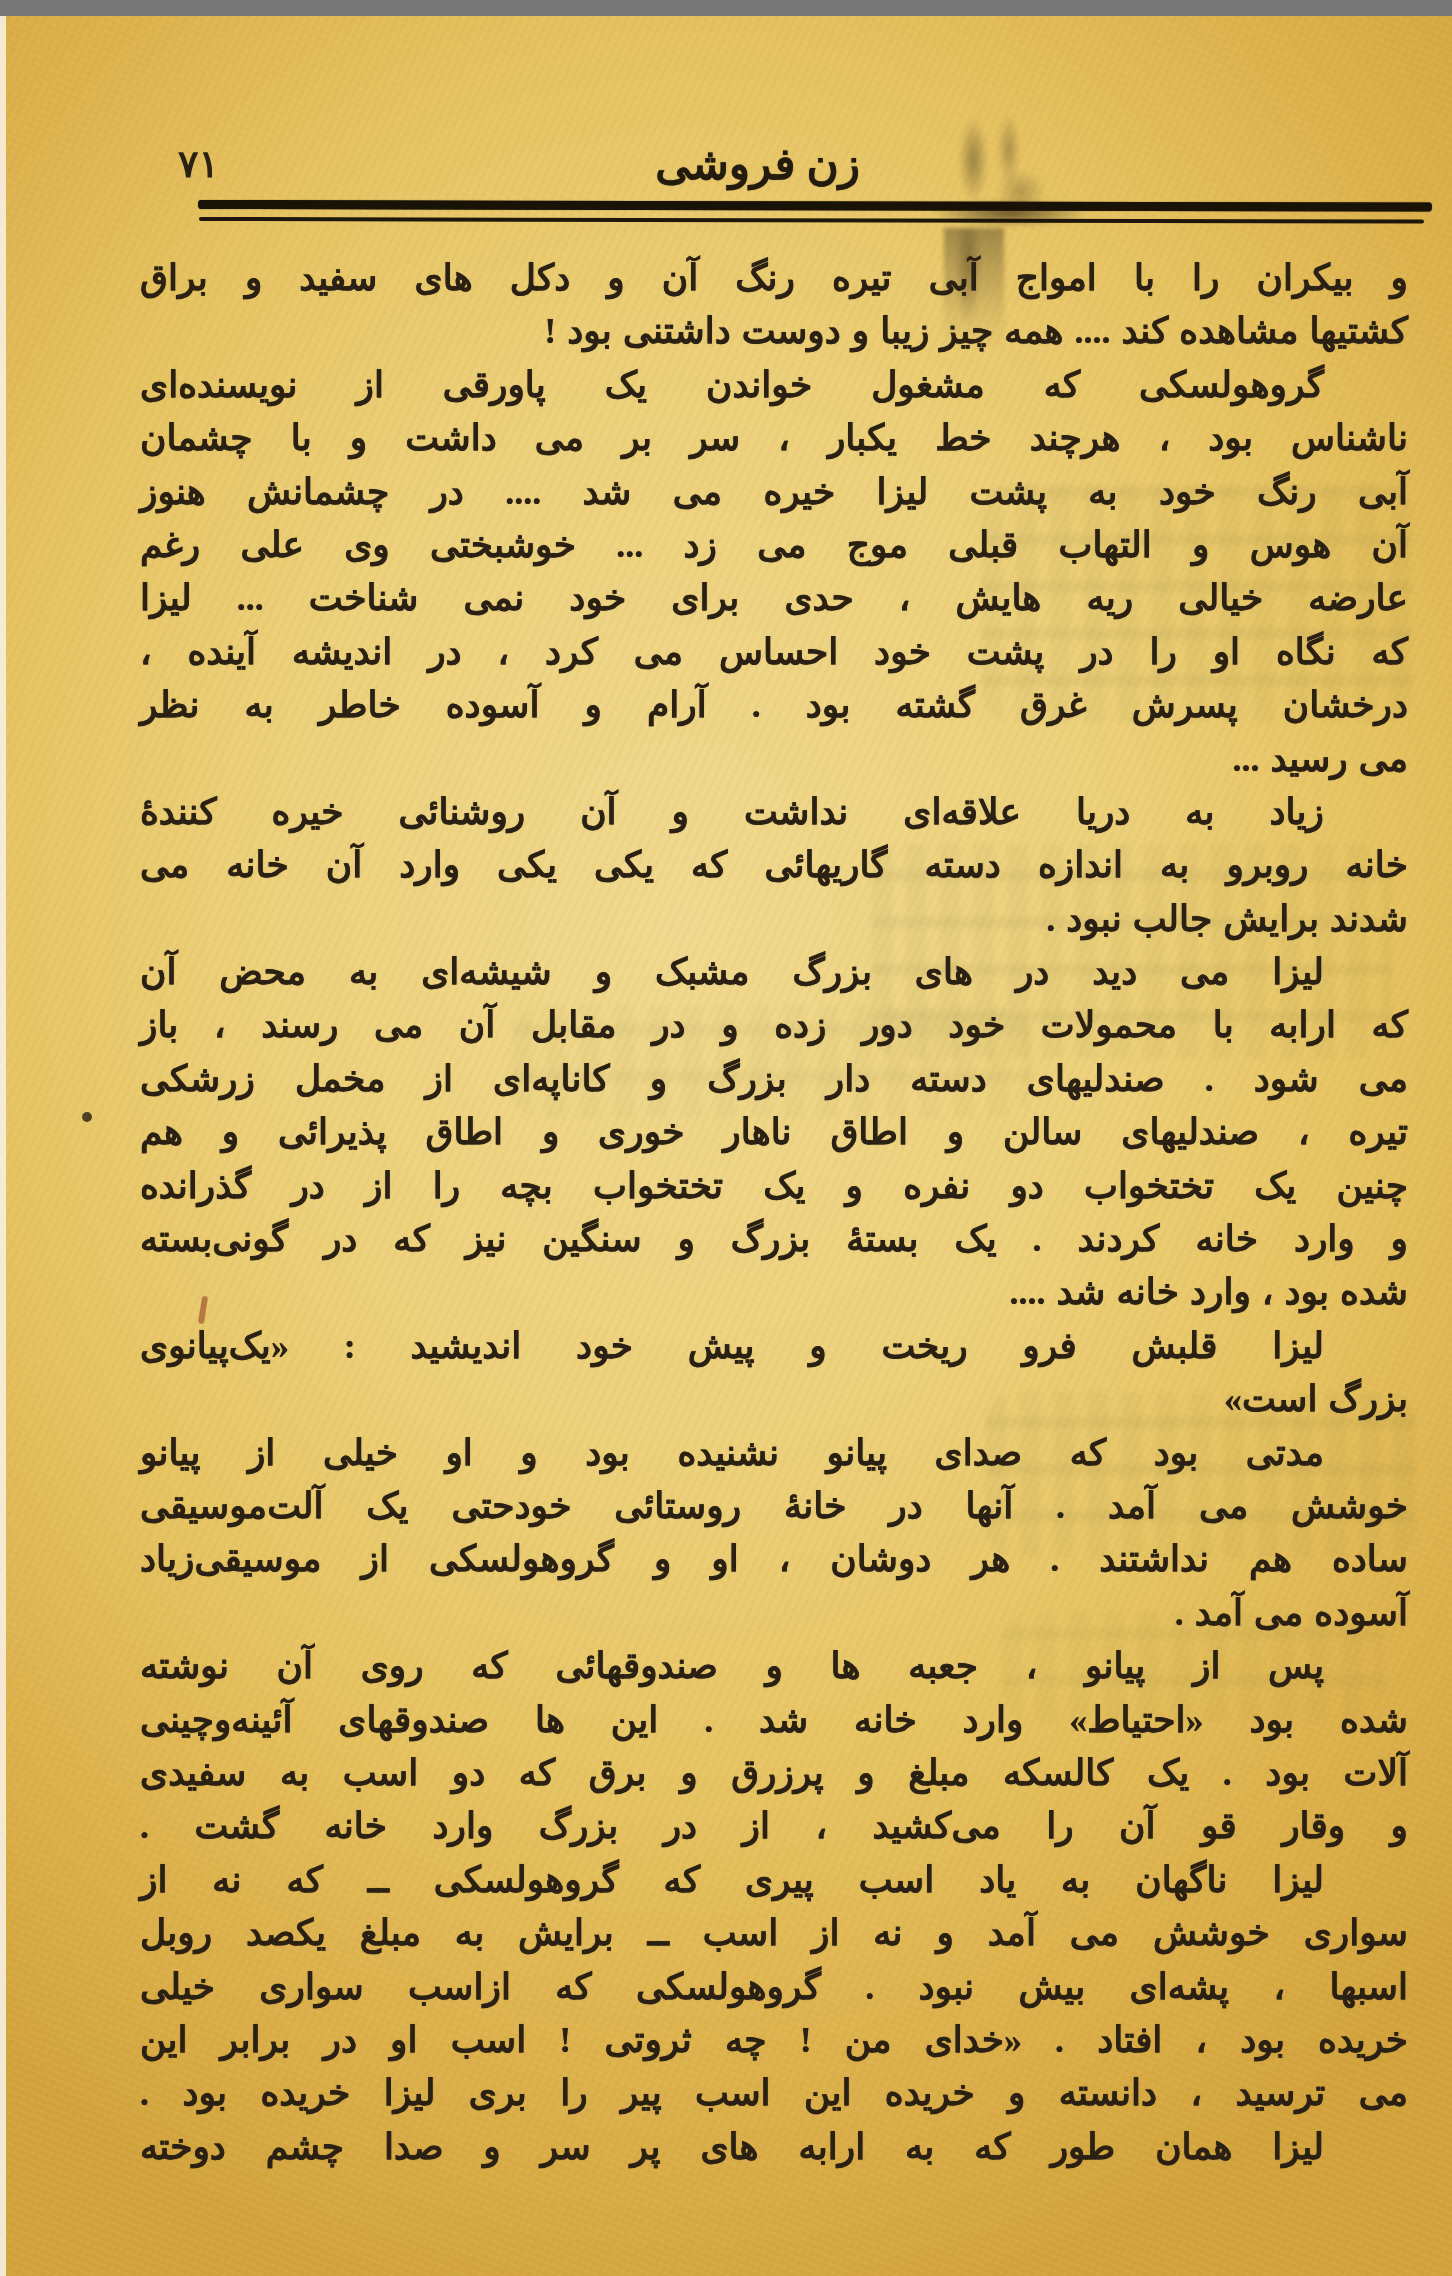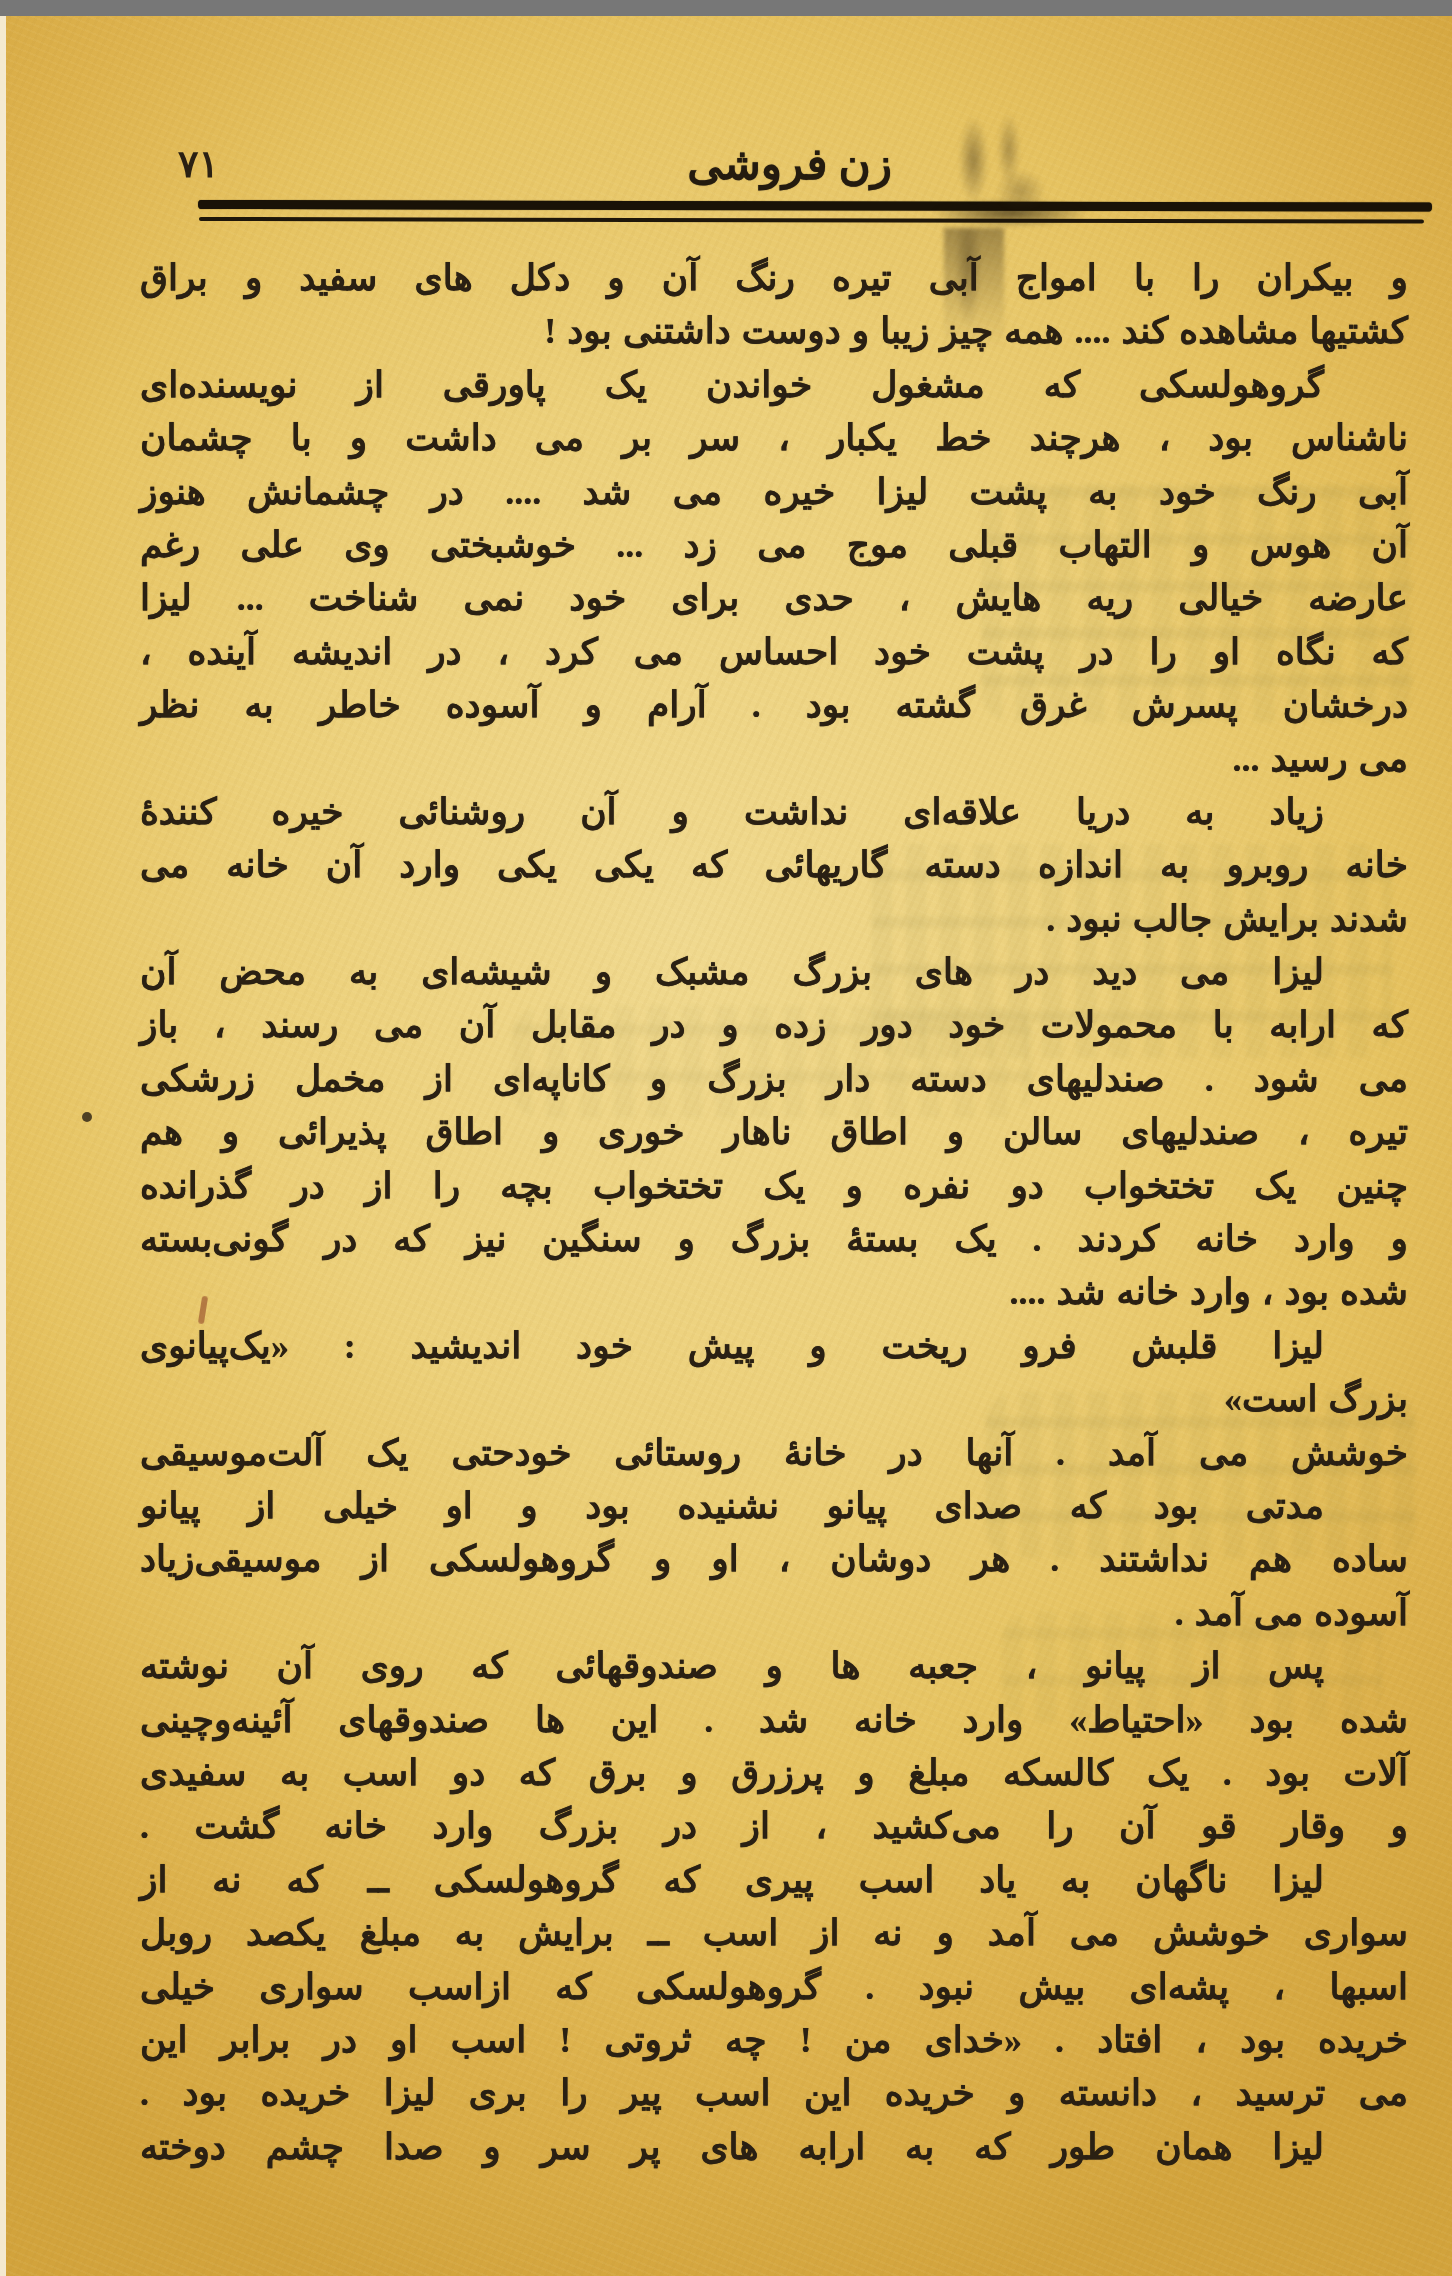--- a/index.html
+++ b/index.html
@@ -25,21 +25,21 @@
   .scan-edge-left{position:absolute;left:0;top:0;bottom:0;width:6px;background:#f6efdc;opacity:.92;}
   .scan-edge-bottom{position:absolute;left:150px;right:0;bottom:0;height:9px;background:#f0e2a9;opacity:.75;}
 
   
   .page-number{
     position:absolute;top:126px;left:178px;
     font-size:38px;font-weight:bold;color:var(--ink);
     letter-spacing:2px;
   }
   .page-title{
-    position:absolute;top:122px;right:560px;
+    position:absolute;top:122px;right:592px;
     font-size:44px;font-weight:bold;color:#241b0f;
     text-shadow:0 0 1px rgba(36,27,15,.7);
   }
   .header-rule{position:absolute;left:198px;right:20px;top:184px;transform:rotate(.12deg);transform-origin:left center;}
   .header-rule .r1{height:9px;background:#191207;border-radius:3px/50%;
     box-shadow:0 0 1px rgba(25,18,7,.8);}
   .header-rule .r2{height:4px;margin-top:8px;margin-right:0;margin-left:2px;background:#1e160a;
     border-radius:2px/50%;width:99.3%;margin-inline-start:8px;}
 
   
@@ -133,22 +133,22 @@
       <div class="line short">شدند برایش جالب نبود .</div>
       <div class="line indent">لیزا می دید در های بزرگ مشبک و شیشه‌ای به محض آن</div>
       <div class="line">که ارابه با محمولات خود دور زده و در مقابل آن می رسند ، باز</div>
       <div class="line">می شود . صندلیهای دسته دار بزرگ و کاناپه‌ای از مخمل زرشکی</div>
       <div class="line">تیره ، صندلیهای سالن و اطاق ناهار خوری و اطاق پذیرائی و هم</div>
       <div class="line">چنین یک تختخواب دو نفره و یک تختخواب بچه را از در گذرانده</div>
       <div class="line">و وارد خانه کردند . یک بستهٔ بزرگ و سنگین نیز که در گونی‌بسته</div>
       <div class="line short">شده بود ، وارد خانه شد ....</div>
       <div class="line indent">لیزا قلبش فرو ریخت و پیش خود اندیشید : «یک‌پیانوی</div>
       <div class="line short">بزرگ است»</div>
+      <div class="line indent">مدتی بود که صدای پیانو نشنیده بود و او خیلی از پیانو</div>
       <div class="line">خوشش می آمد . آنها در خانهٔ روستائی خودحتی یک آلت‌موسیقی</div>
-      <div class="line indent">مدتی بود که صدای پیانو نشنیده بود و او خیلی از پیانو</div>
       <div class="line">ساده هم نداشتند . هر دوشان ، او و گروهولسکی از موسیقی‌زیاد</div>
       <div class="line short">آسوده می آمد .</div>
       <div class="line indent">پس از پیانو ، جعبه ها و صندوقهائی که روی آن نوشته</div>
       <div class="line">شده بود «احتیاط» وارد خانه شد . این ها صندوقهای آئینه‌وچینی</div>
       <div class="line">آلات بود . یک کالسکه مبلغ و پرزرق و برق که دو اسب به سفیدی</div>
       <div class="line">و وقار قو آن را می‌کشید ، از در بزرگ وارد خانه گشت .</div>
       <div class="line indent">لیزا ناگهان به یاد اسب پیری که گروهولسکی ــ که نه از</div>
       <div class="line">سواری خوشش می آمد و نه از اسب ــ برایش به مبلغ یکصد روبل</div>
       <div class="line">اسبها ، پشه‌ای بیش نبود . گروهولسکی که ازاسب سواری خیلی</div>
       <div class="line">خریده بود ، افتاد . «خدای من ! چه ثروتی ! اسب او در برابر این</div>

